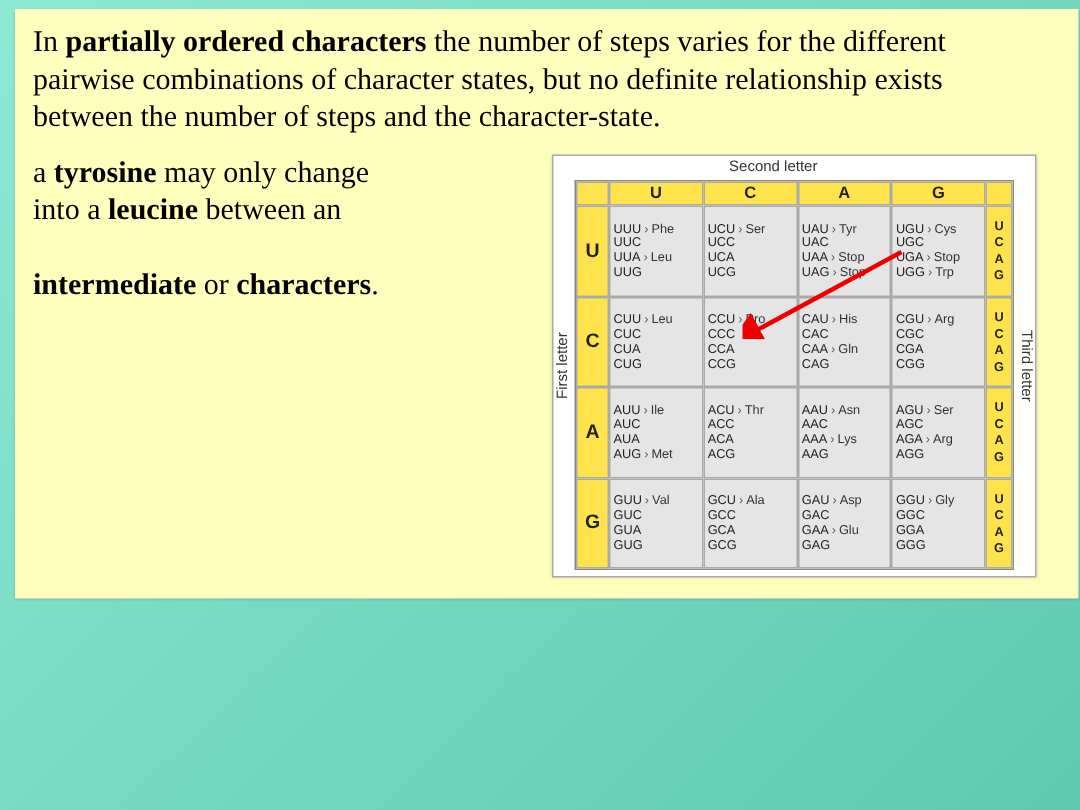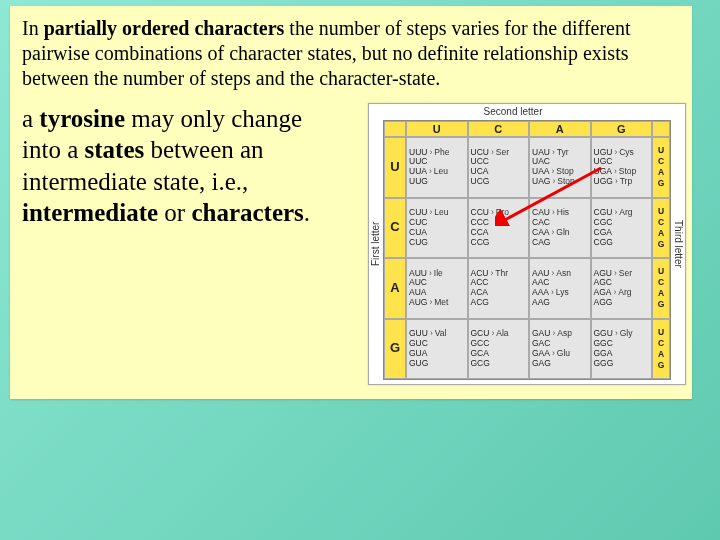--- a/index.html
+++ b/index.html
@@ -8,38 +8,38 @@
     width: 720px;
     height: 540px;
     background: linear-gradient(135deg, #8de8d4 0%, #5fc9b0 100%);
     font-family: "Times New Roman", serif;
     overflow: hidden;
   }
   .slide {
     position: absolute;
     top: 6px;
     left: 10px;
-    right: 28px;
+    right: 1px;
     background: #feffbd;
-    padding: 10px 6px 14px 12px;
+    padding: 10px 28px 14px 12px;
     box-shadow: 0 1px 2px rgba(0,0,0,0.15);
   }
   .para {
     font-size: 20px;
     line-height: 1.25;
     color: #000;
     margin: 0 0 12px 0;
   }
   .wrap {
     display: flex;
     align-items: flex-start;
   }
   .wrap-text {
     flex: 0 0 340px;
-    font-size: 25px;
+    font-size: 20px;
     line-height: 1.25;
     font-family: Liberation Serif, serif;
   }
   .codon-table {
     margin-left: 6px;
     width: 388px;
     height: 280px;
     background: #fff;
     border: 1px solid #aaa;
     position: relative;
@@ -114,22 +114,22 @@
 </head>
 <body>
 
 <div class="slide">
   <p class="para">
     <span>In </span><b>partially ordered characters</b><span> the number of steps varies for the different pairwise combinations of character states, but no definite relationship exists between the number of steps and the character-state.</span>
   </p>
   <div class="wrap">
     <div class="wrap-text">
       <span>a </span><b>tyrosine</b><span> may only change</span><br>
-      <span>into a </span><b>states</b><span> between an</span><br>
-      <span>intermediate state, i.e., </span><br>
+      <span>into a </span><b>leucine</b><span> between an</span><br>
+      <br>
       <b>intermediate</b><span> or </span><b>characters</b><span>.</span>
     </div>
 
     <div class="codon-table">
       <div class="top-label">Second letter</div>
       <div class="left-label">First letter</div>
       <div class="right-label">Third letter</div>
       <div class="grid">
           <div class="cell hdr"></div>
           <div class="cell hdr">U</div>

